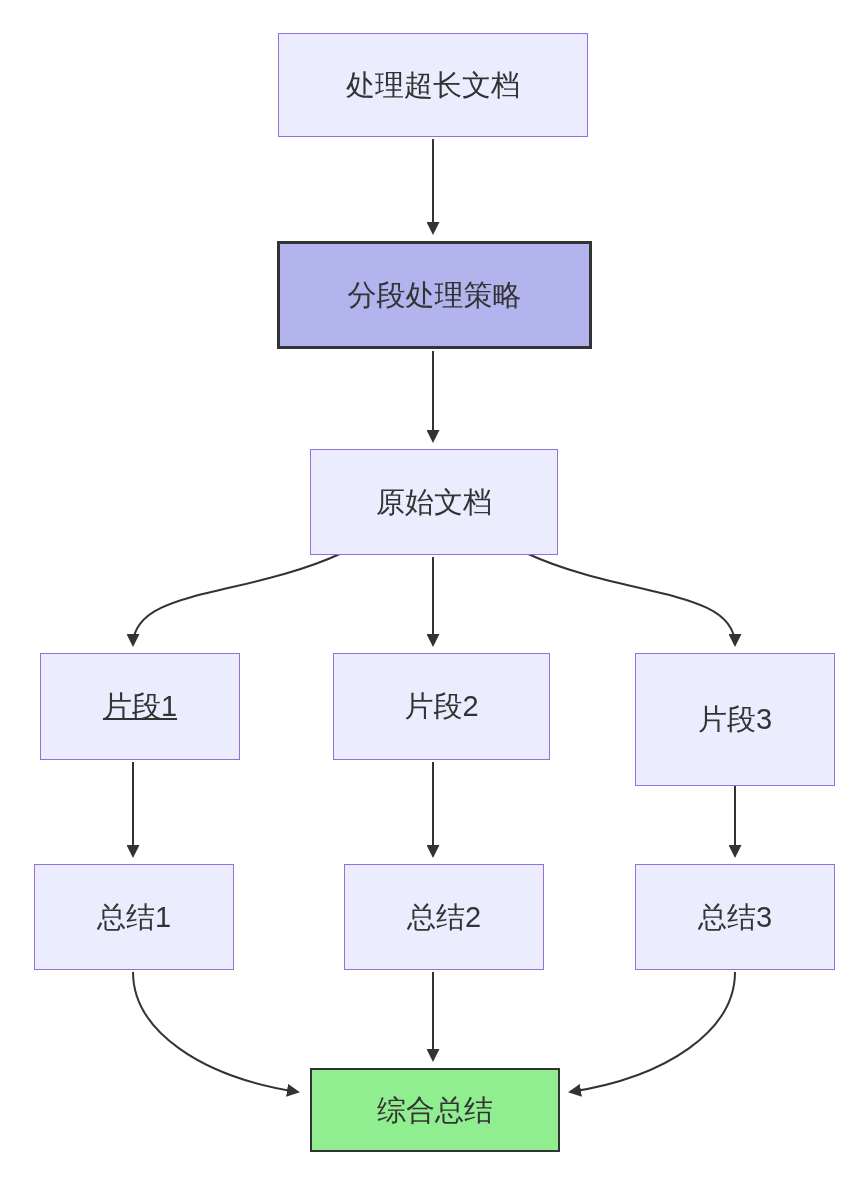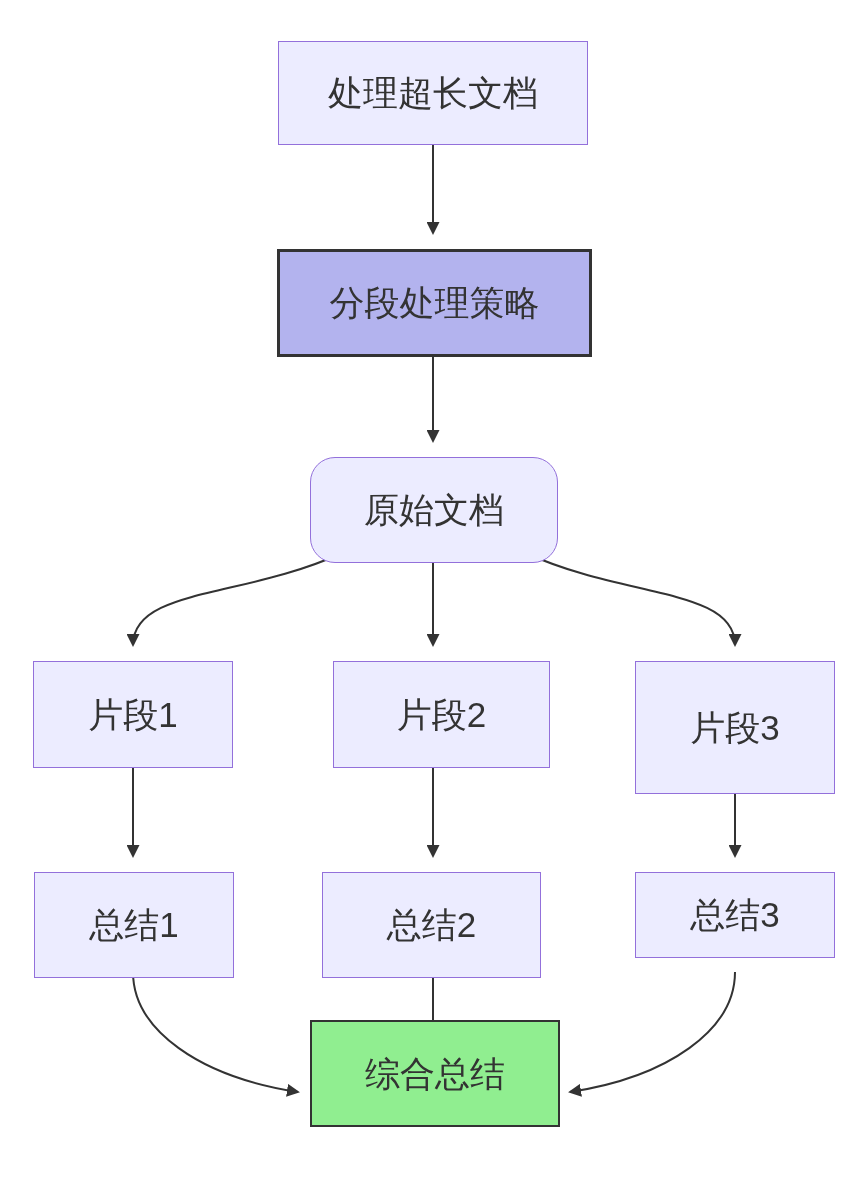--- a/index.html
+++ b/index.html
@@ -6,26 +6,25 @@
   body{font-family:"Liberation Sans","DejaVu Sans",sans-serif;color:var(--text,#333333);}
   .canvas{position:relative;width:852px;height:1196px;background:#ffffff;overflow:hidden;}
   .edges{position:absolute;left:0;top:0;width:852px;height:1196px;pointer-events:none;}
   .edges path.edge{fill:none;stroke:var(--edge,#333333);stroke-width:2px;}
   #arrowhead path{fill:var(--edge,#333333);}
   .node{
     position:absolute;
     display:flex;align-items:center;justify-content:center;
     box-sizing:border-box;
     text-align:right;
-    font-size:35px;
+    font-size:29px;
     line-height:1.2;
     background:var(--node-fill,#ECECFF);
     border:1.5px solid var(--node-border,#9370DB);
     color:var(--text,#333333);
-    margin-top:8px;
   }
   .node.highlight{
     background:var(--hl-fill,#B3B3EE);
     border:3px solid var(--hl-border,#333333);
   }
   .node.success{
     background:var(--ok-fill,#90EE90);
     border:2px solid var(--ok-border,#333333);
   }
 </style>
@@ -54,45 +53,45 @@
   </svg>
 
   <div class="node default" style="left:278px;top:33px;width:310px;height:104px;">
     <span>处理超长文档</span>
   </div>
 
   <div class="node highlight" style="left:277px;top:241px;width:315px;height:108px;">
     <span>分段处理策略</span>
   </div>
 
-  <div class="node default" style="left:310px;top:449px;width:248px;height:106px;border-radius:25px;">
+  <div class="node default" style="left:310px;top:449px;width:248px;height:106px;">
     <span>原始文档</span>
   </div>
 
-  <div class="node default" style="left:33px;top:653px;width:200px;height:107px;">
+  <div class="node default" style="left:40px;top:653px;width:200px;height:107px;text-decoration:underline;">
     <span>片段1</span>
   </div>
 
   <div class="node default" style="left:333px;top:653px;width:217px;height:107px;">
     <span>片段2</span>
   </div>
 
   <div class="node default" style="left:635px;top:653px;width:200px;height:133px;">
     <span>片段3</span>
   </div>
 
   <div class="node default" style="left:34px;top:864px;width:200px;height:106px;">
     <span>总结1</span>
   </div>
 
-  <div class="node default" style="left:322px;top:864px;width:219px;height:106px;">
+  <div class="node default" style="left:344px;top:864px;width:200px;height:106px;">
     <span>总结2</span>
   </div>
 
-  <div class="node default" style="left:635px;top:864px;width:200px;height:86px;">
+  <div class="node default" style="left:635px;top:864px;width:200px;height:106px;">
     <span>总结3</span>
   </div>
 
-  <div class="node success" style="left:310px;top:1012px;width:250px;height:107px;">
+  <div class="node success" style="left:310px;top:1068px;width:250px;height:84px;">
     <span>综合总结</span>
   </div>
 
 </div>
 
 </body></html>

